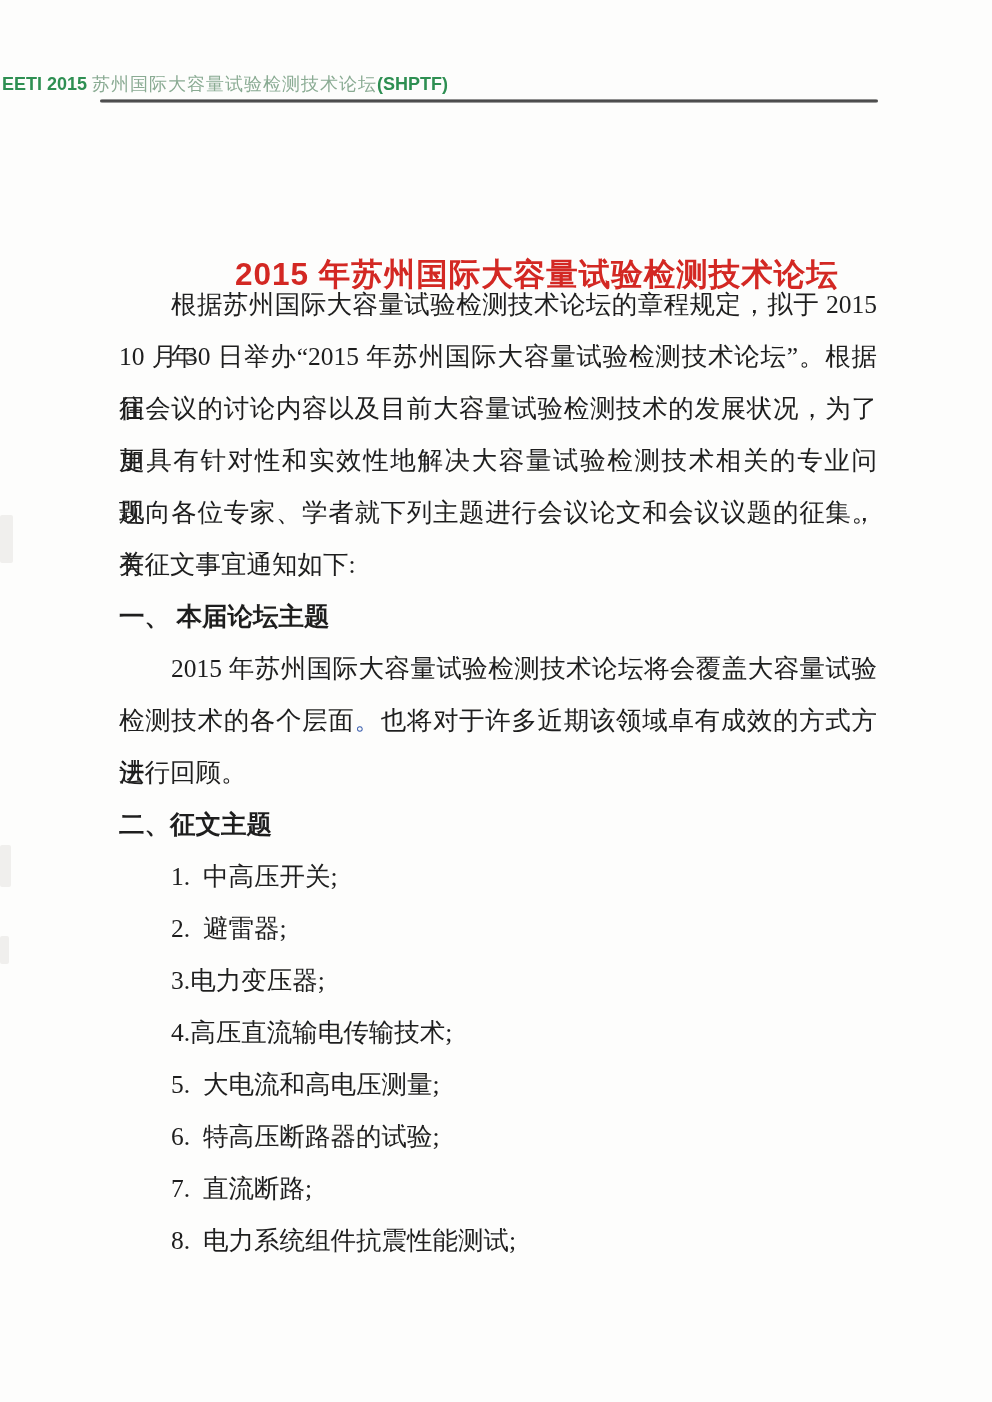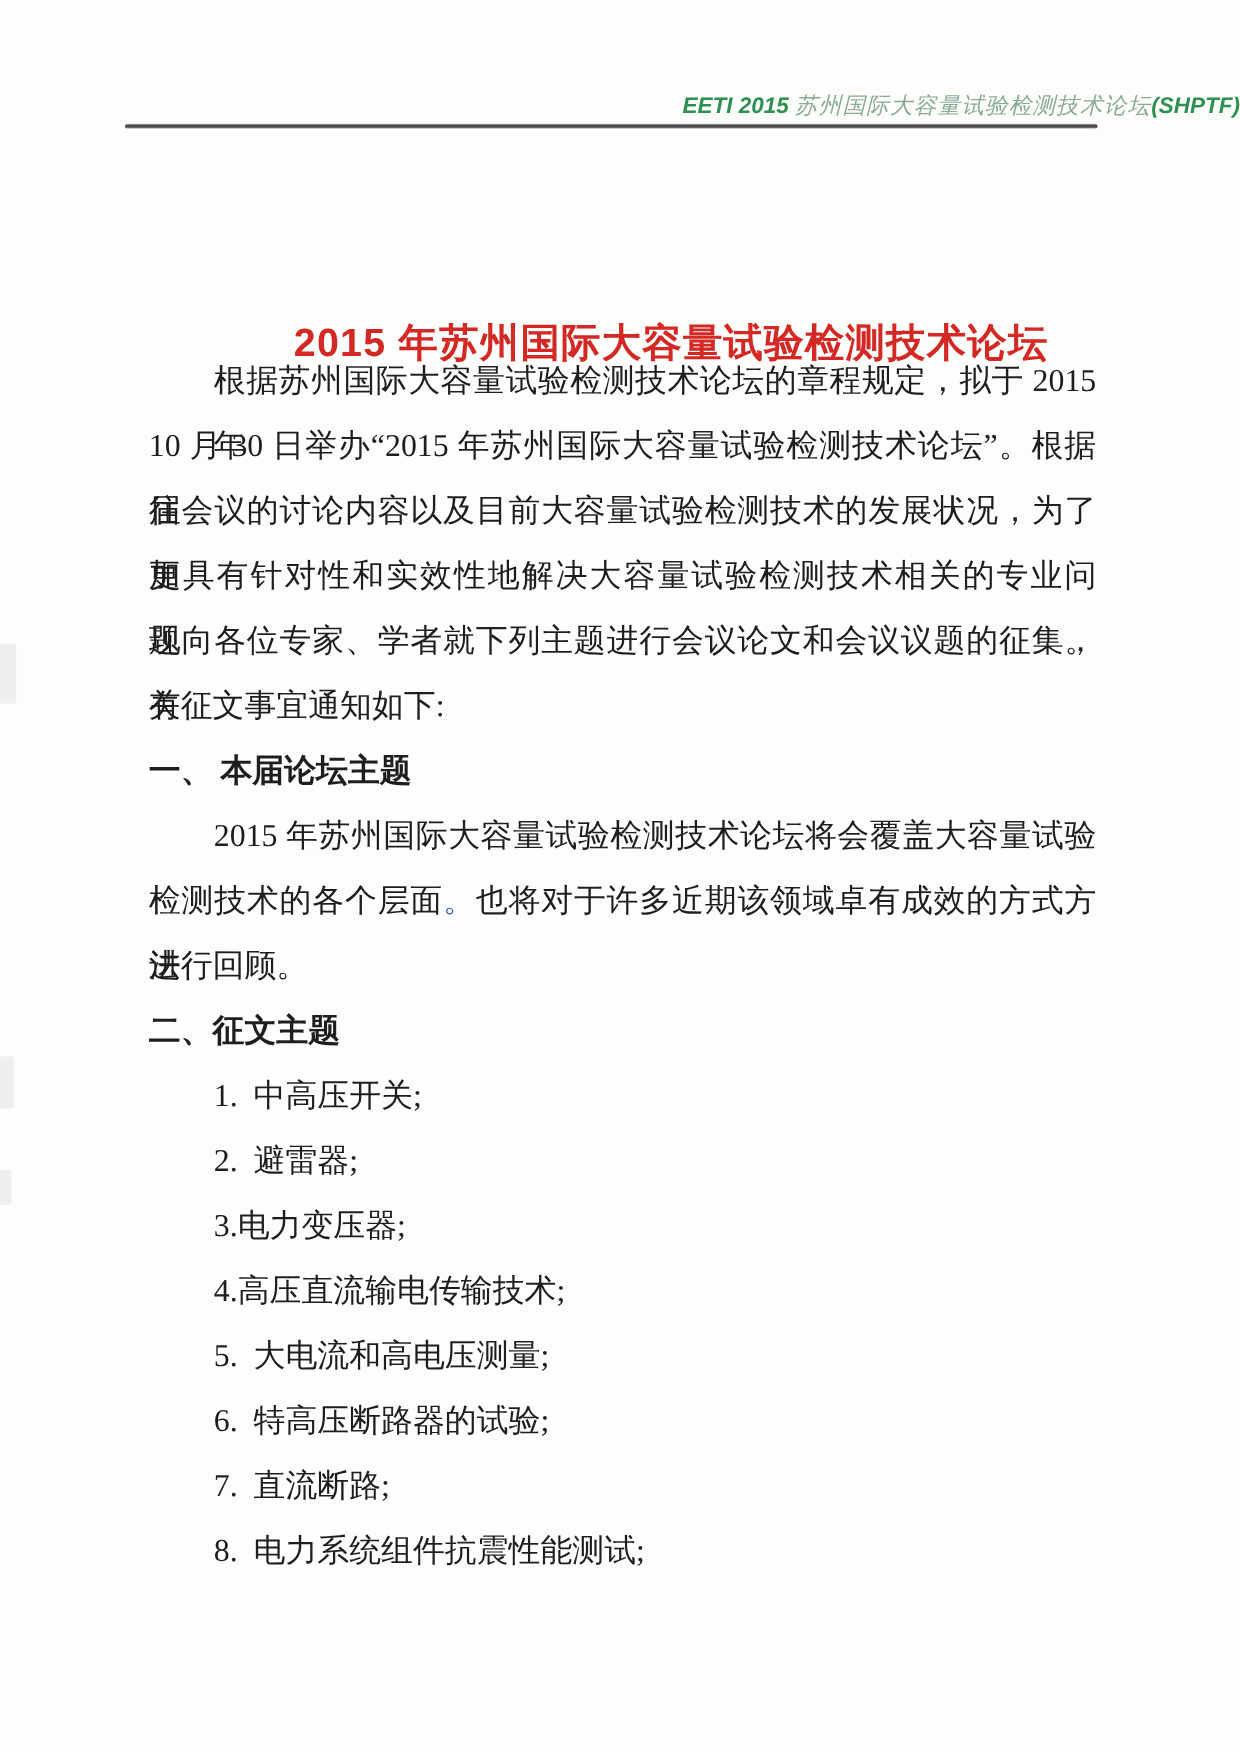--- a/index.html
+++ b/index.html
@@ -9,25 +9,24 @@
     position: relative;
     overflow: hidden;
     font-family: "Liberation Serif", "DejaVu Serif", serif;
     color: #222;
   }
   .page { position: absolute; inset: 0; }
 
   
   .header {
     position: absolute; top: 72px; left: 2px; right: 0;
-    text-align: right;
+    text-align: left;
     font-family: "Liberation Sans", "DejaVu Sans", sans-serif;
     font-size: 18px;
     white-space: pre;
-    font-style: italic;
   }
   .hdr-bold  { color: var(--green-bold); font-weight: 700; }
   .hdr-light { color: var(--green-light); font-weight: 400; letter-spacing: 1px;
                font-family: "Liberation Serif", "DejaVu Serif", serif; }
 
   
   .rule {
     position: absolute; top: 99px; left: 100px; width: 778px; height: 4px;
     background: linear-gradient(to bottom, #b9b9b9 0%, #4a4a4a 35%, #525252 70%, #cfcfcf 100%);
     border-radius: 2px;

